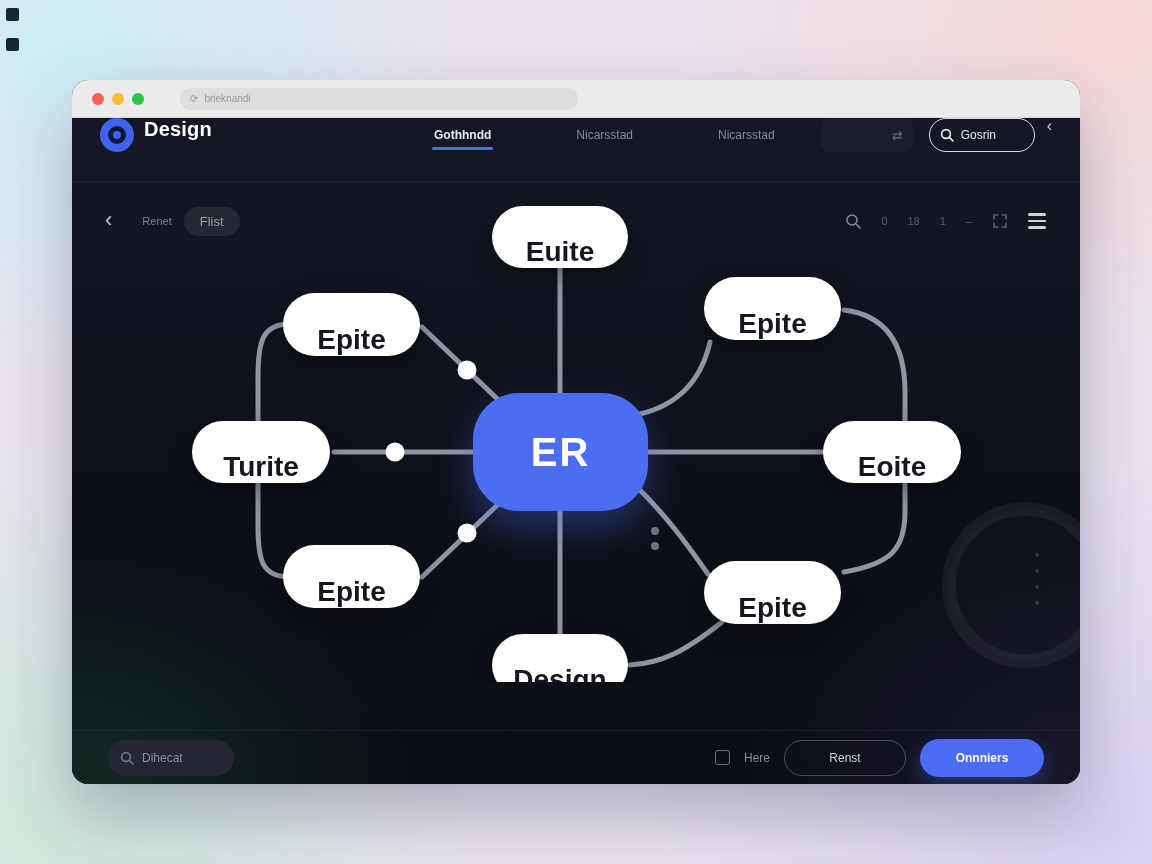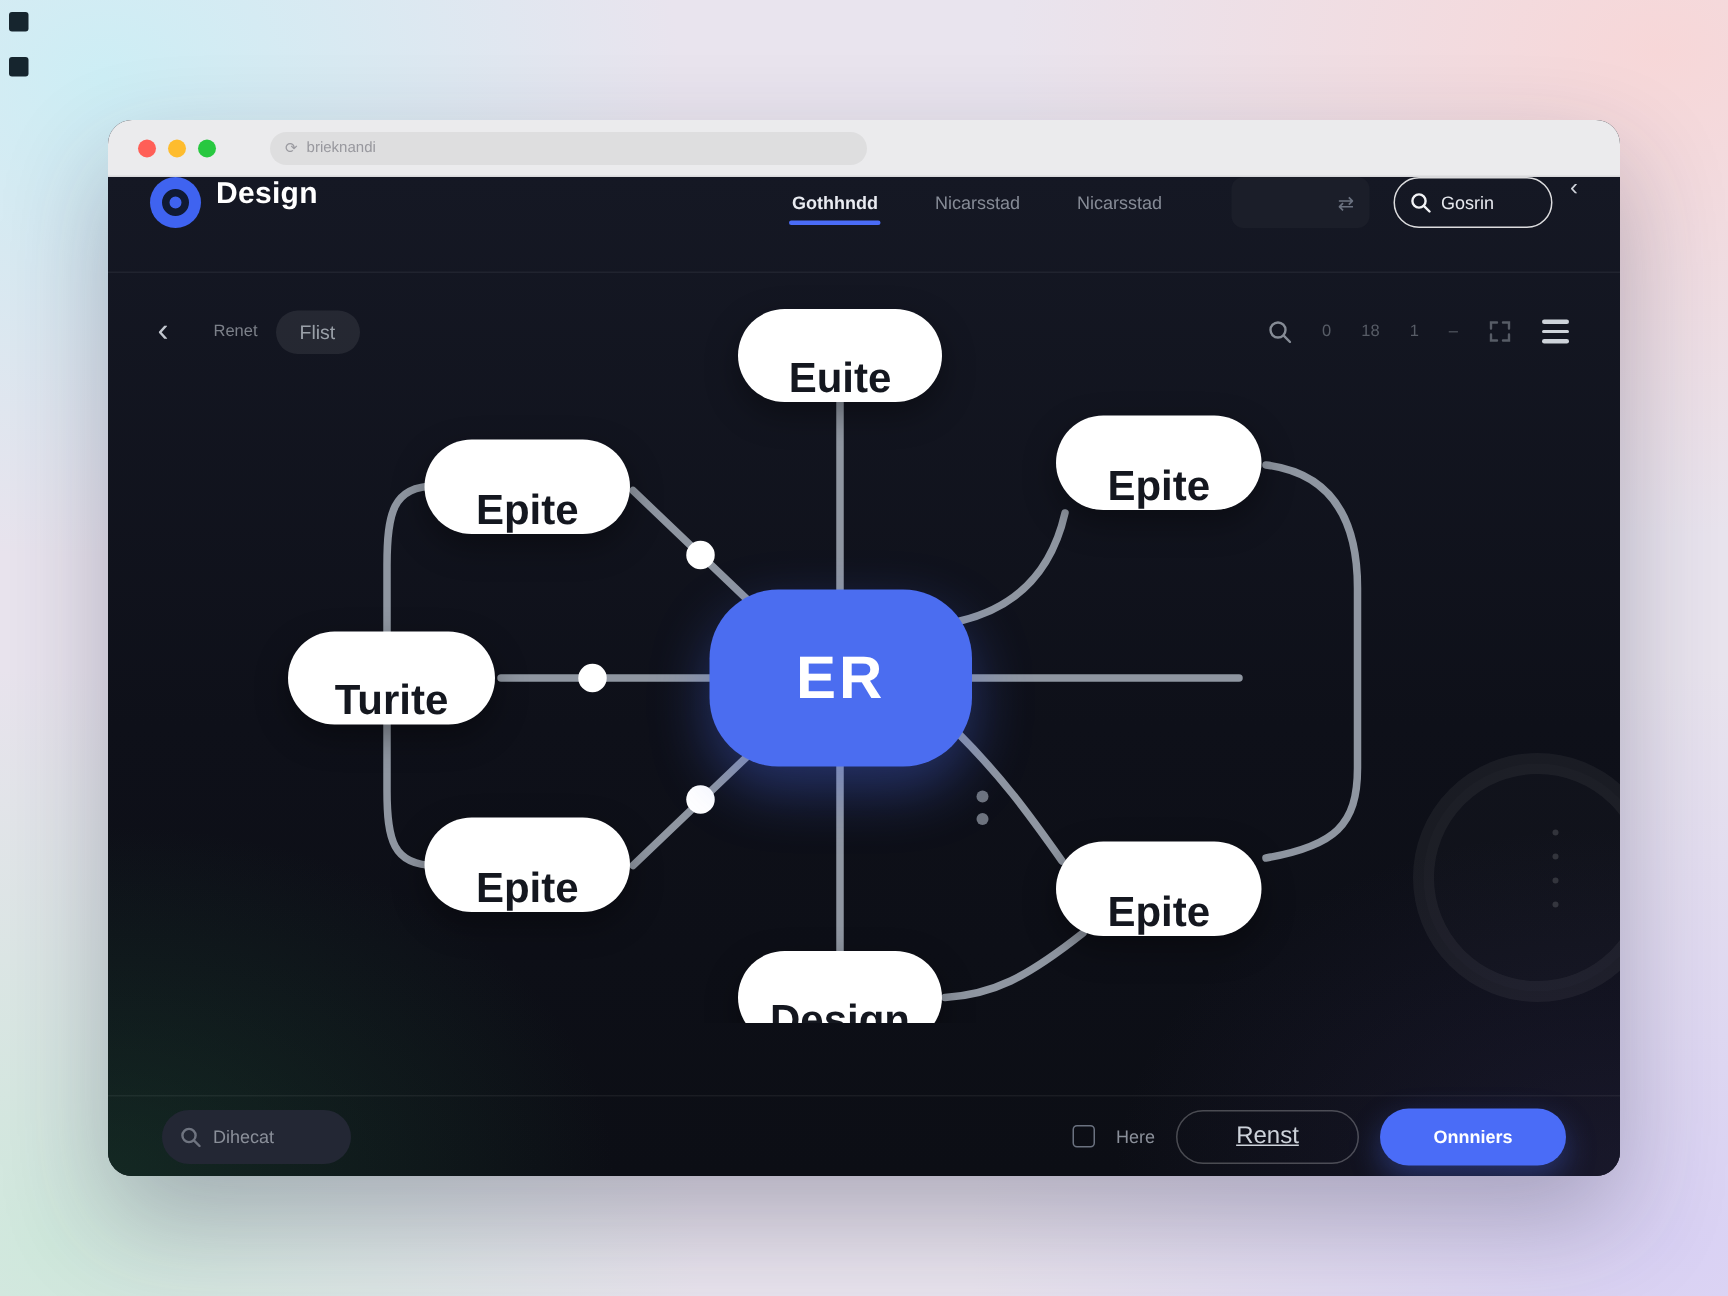--- a/index.html
+++ b/index.html
@@ -57,21 +57,21 @@
     padding:0 28px; border-bottom:1px solid rgba(255,255,255,0.06);
   }
   .logo {
     width:34px; height:34px; border-radius:50%; background:#3f63f0;
     display:flex; align-items:center; justify-content:center; flex:0 0 auto;
   }
   .logo-inner { width:18px; height:18px; border-radius:50%; border:5px solid #101a33; }
   .brand { margin-left:10px; font-size:20px; font-weight:700; color:#ffffff; letter-spacing:0.2px; }
 
   .nav { display:flex; gap:34px; margin-left:auto; margin-right:44px; }
-  .nav-item { position:relative; font-size:12px; color:#868b96; padding:10px 2px; cursor:default; }
+  .nav-item { position:relative; font-size:12px; color:#868b96; padding:10px 2px; cursor:default;margin-left:47px; }
   .nav-item.active { color:#e9ebf1; font-weight:700; }
   .nav-item.active::after {
     content:""; position:absolute; left:0; right:0; bottom:2px; height:3px;
     border-radius:2px; background:#4a6cf7;
   }
 
   .panel-widget {
     width:92px; height:34px; border-radius:8px; background:#1b1e29;
     display:flex; align-items:center; justify-content:flex-end; padding:0 10px;
     color:#6b7280; font-size:13px;
@@ -148,22 +148,22 @@
     color:#8a8f99; font-size:12px; font-family:"Liberation Sans", sans-serif;
   }
   .footer-search input::placeholder { color:#8a8f99; }
   .footer-right { margin-left:auto; display:flex; align-items:center; gap:14px; }
   .copy-icon {
     width:15px; height:15px; border:1.6px solid #6b7280; border-radius:3px;
   }
   .hint-label { font-size:12px; color:#8a8f99; }
   .btn-secondary {
     width:122px; height:36px; border-radius:18px; border:1px solid rgba(255,255,255,0.25);
-    background:transparent; color:#cdd2da; font-size:16px;
-    font-family:"Liberation Sans", sans-serif; cursor:pointer;text-decoration:underline;
+    background:transparent; color:#cdd2da; font-size:12px;
+    font-family:"Liberation Sans", sans-serif; cursor:pointer;
   }
   .btn-primary {
     width:124px; height:38px; border-radius:19px; border:none;
     background:#4a6cf7; color:#ffffff; font-size:12px; font-weight:700;
     font-family:"Liberation Sans", sans-serif; cursor:pointer;
     box-shadow:0 8px 20px rgba(74,108,247,0.35);
   }
 </style>
 </head>
 <body>
@@ -301,20 +301,23 @@
         </div>
         <div class="node n-ll">
           <span>Epite</span>
         </div>
         <div class="node n-bottom">
           <span>Design</span>
         </div>
         <div class="node n-ur">
           <span>Epite</span>
         </div>
+        <div class="node n-right">
+          <span>Eoite</span>
+        </div>
         <div class="node n-lr">
           <span>Epite</span>
         </div>
 
         <div class="center-node">
           <span>ER</span>
         </div>
       </div>
 
       <div class="footer">

